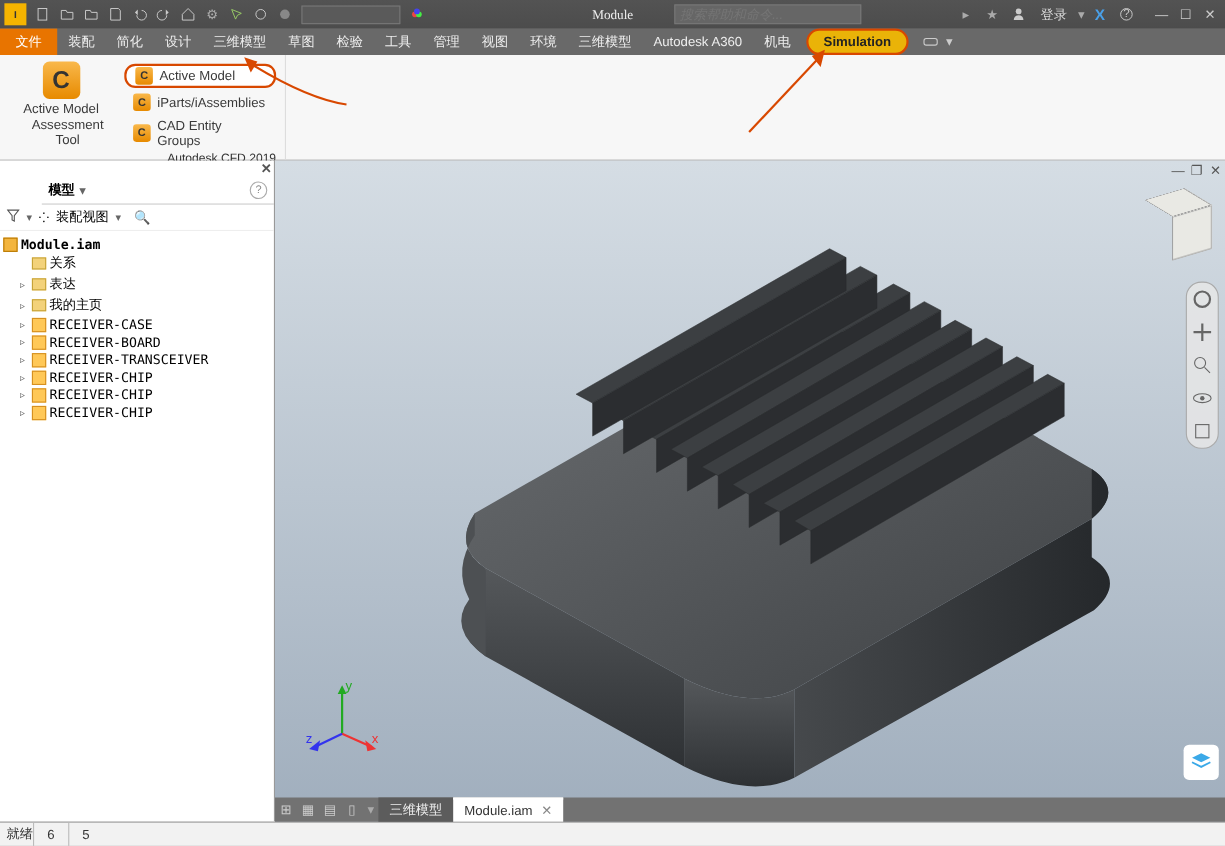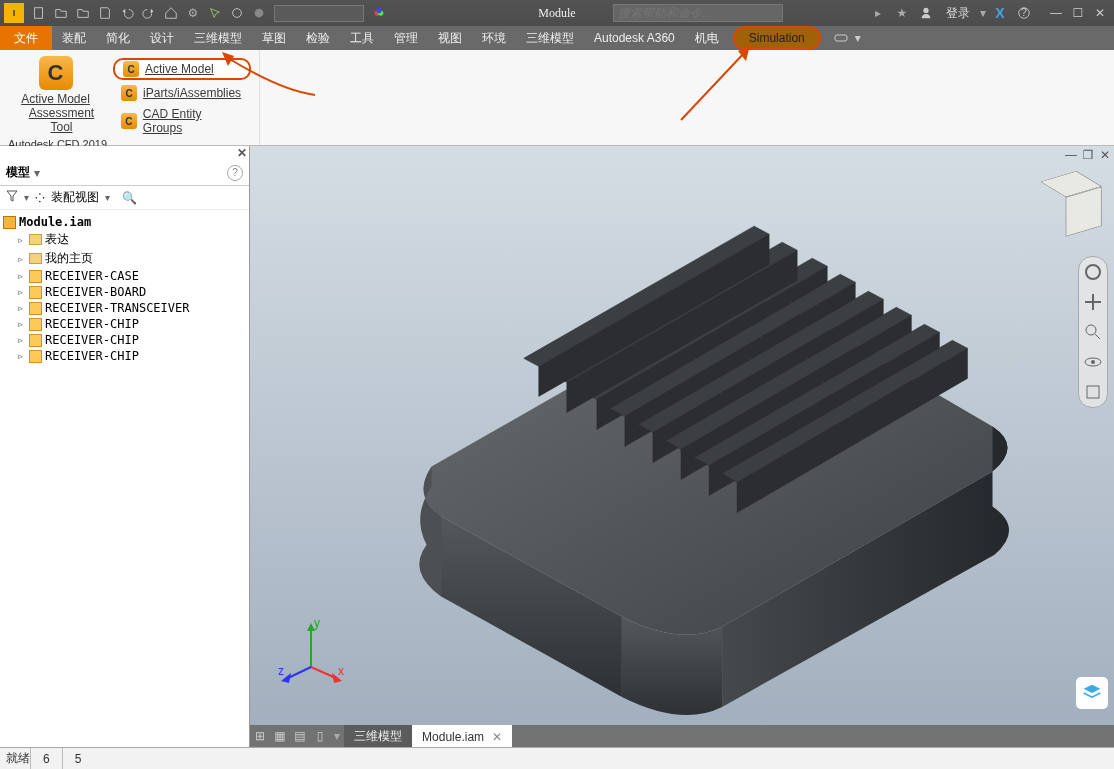--- a/index.html
+++ b/index.html
@@ -11,37 +11,37 @@
 .tb-title { position:absolute; left:50%; transform:translateX(-50%); color:#eee;font-family:Liberation Serif, serif; }
 .tb-search { margin-left:8px; width:170px; height:18px; background:#666; border:1px solid #777; color:#bbb; padding:0 4px; font-style:italic; }
 .tb-right { margin-left:auto; display:flex; align-items:center; gap:4px; padding-right:6px;}
 .tb-right .tb-ico { width:20px; }
 .login { color:#ddd; margin:0 6px; }
 .win-btns { display:flex; gap:6px; margin-left:10px;}
 .win-btn { width:16px; height:16px; display:flex; align-items:center; justify-content:center; color:#ccc;}
 .menubar { height:24px; background:#696969; display:flex; align-items:center; padding-left:0; }
 .menu-file { background:#e87400; color:#fff; padding:2px 14px; height:100%;display:flex;align-items:center;}
 .menu-item { color:#eee; padding:0 10px; height:100%; display:flex; align-items:center; }
-.menu-item.sim { border:2px solid #d84800; border-radius:12px; padding:0 14px; margin:0 4px; color:#222; background:#a16207;}
+.menu-item.sim { border:2px solid #d84800; border-radius:12px; padding:0 14px; margin:0 4px; color:#222; background:#eab308;font-weight:bold;}
 .menu-icon-box { width:22px; display:flex; justify-content:center; color:#ccc; margin-left:6px;}
 .ribbon { height:96px; background:#f7f7f7; display:flex; border-bottom:1px solid #bbb; }
 .rib-panel { display:flex; flex-direction:column; align-items:center; padding:4px 8px 0 8px; border-right:1px solid #ddd; }
 .rib-big { display:flex; flex-direction:column; align-items:center; width:96px; }
 .rib-big-ico { width:34px; height:34px; background:linear-gradient(#f9b84b,#e78a00); border-radius:6px; display:flex; align-items:center; justify-content:center; color:#333; font-weight:bold; font-size:22px; margin-top:2px;}
 .rib-list { display:flex; flex-direction:column; gap:4px; padding-top:4px; margin-left:4px;}
 .rib-row { display:flex; align-items:center; gap:6px; padding:1px 8px; }
 .rib-row.sel { border:2px solid #d84800; border-radius:10px; background:#fff;}
 .rib-sm-ico { width:16px; height:16px; background:linear-gradient(#f9b84b,#e78a00); border-radius:3px; display:flex; align-items:center; justify-content:center; color:#333; font-weight:bold; font-size:10px;}
-.rib-label { color:#3a3a3a;text-decoration:underline; }
-.rib-group { text-align:left; font-size:11px; color:#333; margin-top:auto; padding:2px 0; width:100%;}
+.rib-label { color:#3a3a3a; }
+.rib-group { text-align:right; font-size:11px; color:#333; margin-top:auto; padding:2px 0; width:100%;}
 .rib-panel.autodesk { flex:0 0 260px; }
 .workspace { position:absolute; top:146px; left:0; right:0; bottom:22px; display:flex; }
 .browser { width:250px; background:#fff; border-right:1px solid #999; display:flex; flex-direction:column; position:relative;}
 .browser-close { position:absolute; top:0; right:2px; font-size:12px; color:#555; font-weight:bold;}
-.br-hdr { display:flex; align-items:center; padding:4px 6px; border-bottom:1px solid #ccc; margin-top:14px; gap:4px;}
+.br-hdr { display:flex; align-items:center; padding:4px 6px; border-bottom:1px solid #ccc; margin-top:14px; gap:4px;margin-left:38px;}
 .br-hdr-title { font-weight:bold; }
 .br-hdr-right { margin-left:auto; width:16px;height:16px; border:1px solid #aaa; border-radius:50%; display:flex; align-items:center;justify-content:center; color:#888; font-size:10px;}
 .br-tool { display:flex; align-items:center; padding:3px 6px; border-bottom:1px solid #eee; gap:6px;}
 .tree { padding:4px 2px; overflow:auto; flex:1;}
 .tree-node { display:flex; align-items:center; gap:3px; padding:1px 0; }
 .tree-exp { width:9px; text-align:center; color:#666; font-size:9px;}
 .tree-ico { width:14px; height:14px; display:flex; align-items:center; justify-content:center;}
 .folder-ico { background:#f3d27a; border:1px solid #c7a338; width:13px;height:11px;}
 .asm-ico { background:#f3b53e; width:13px;height:13px; border:1px solid #b97800;}
 .part-ico { background:#ffc857; width:13px;height:13px; border:1px solid #d69020;}
@@ -238,20 +238,27 @@
     </div>
     <div class="tree">
       <div class="tree-node">
         <span class="tree-ico">
             <div class="asm-ico"></div>
           </span>
         <span class="tree-label root">Module.iam</span>
       </div>
       <div id="tree-body">
           <div class="tree-node indent1">
+            <span class="tree-exp"></span>
+            <span class="tree-ico">
+              <div class="folder-ico"></div>
+            </span>
+            <span class="tree-label">关系</span>
+          </div>
+          <div class="tree-node indent1">
             <span class="tree-exp">▹</span>
             <span class="tree-ico">
               <div class="folder-ico"></div>
             </span>
             <span class="tree-label">表达</span>
           </div>
           <div class="tree-node indent1">
             <span class="tree-exp">▹</span>
             <span class="tree-ico">
               <div class="folder-ico"></div>

